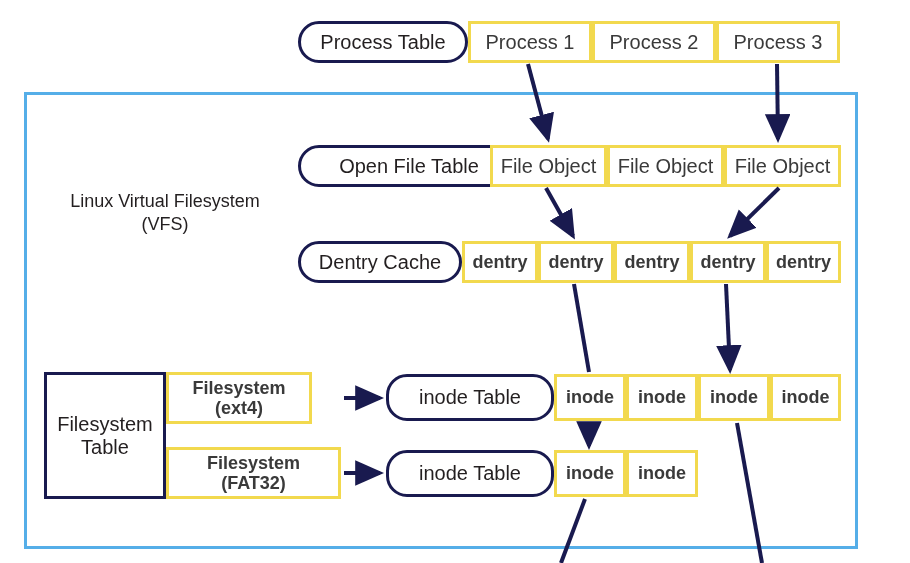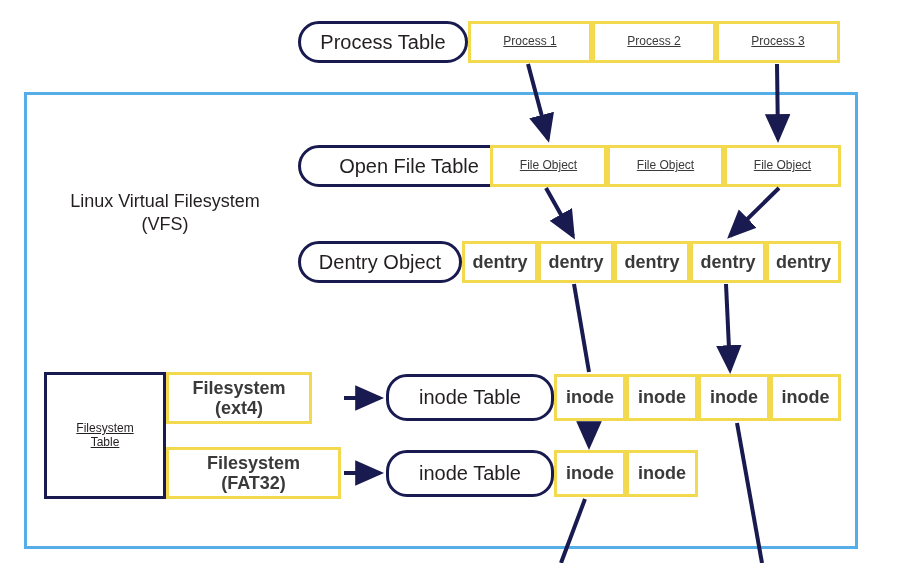--- a/index.html
+++ b/index.html
@@ -14,21 +14,21 @@
   .abox{position:absolute;box-sizing:border-box;display:flex;
         align-items:center;justify-content:center;text-align:center;
         background:#ffffff;line-height:1.12;}
 
   
   .navy{border:3px solid #191a4f;color:#231f20;}
   
   .gold{border:3px solid #f2d94e;color:#3a3a3a;}
 
   .t-lg{font-size:20px;border-radius:21px;}
-  .t-md{font-size:12px;text-decoration:underline;}
+  .t-md{font-size:20px;}
   .t-sm{font-size:18px;font-weight:bold;}
 
   
   #vfs-box{position:absolute;left:24px;top:92px;width:834px;height:457px;
            border:3px solid #55aee8;box-sizing:border-box;background:transparent;}
   #vfs-label{position:absolute;left:36px;top:190px;width:258px;
              font-size:18px;color:#231f20;text-align:center;line-height:1.3;}
 
   
   #arrows{position:absolute;left:0;top:0;width:910px;height:563px;
@@ -48,21 +48,21 @@
   <div class="abox navy t-lg" style="left:298px;top:21px;width:170px;height:42px;">Process Table</div>
   <div class="abox gold t-md" style="left:468px;top:21px;width:124px;height:42px;">Process 1</div>
   <div class="abox gold t-md" style="left:592px;top:21px;width:124px;height:42px;">Process 2</div>
   <div class="abox gold t-md" style="left:716px;top:21px;width:124px;height:42px;">Process 3</div>
 
   <div class="abox navy t-lg" style="left:298px;top:145px;width:222px;height:42px;">Open File Table</div>
   <div class="abox gold t-md" style="left:490px;top:145px;width:117px;height:42px;">File Object</div>
   <div class="abox gold t-md" style="left:607px;top:145px;width:117px;height:42px;">File Object</div>
   <div class="abox gold t-md" style="left:724px;top:145px;width:117px;height:42px;">File Object</div>
 
-  <div class="abox navy t-lg" style="left:298px;top:241px;width:164px;height:42px;">Dentry Object</div>
+  <div class="abox navy t-lg" style="left:298px;top:241px;width:164px;height:42px;">Dentry Cache</div>
   <div class="abox gold t-sm" style="left:462px;top:241px;width:76px;height:42px;">dentry</div>
   <div class="abox gold t-sm" style="left:538px;top:241px;width:76px;height:42px;">dentry</div>
   <div class="abox gold t-sm" style="left:614px;top:241px;width:76px;height:42px;">dentry</div>
   <div class="abox gold t-sm" style="left:690px;top:241px;width:76px;height:42px;">dentry</div>
   <div class="abox gold t-sm" style="left:766px;top:241px;width:75px;height:42px;">dentry</div>
 
   <div class="abox navy t-md" style="left:44px;top:372px;width:122px;height:127px;">
     <div>
       <div>Filesystem</div>
       <div>Table</div>

